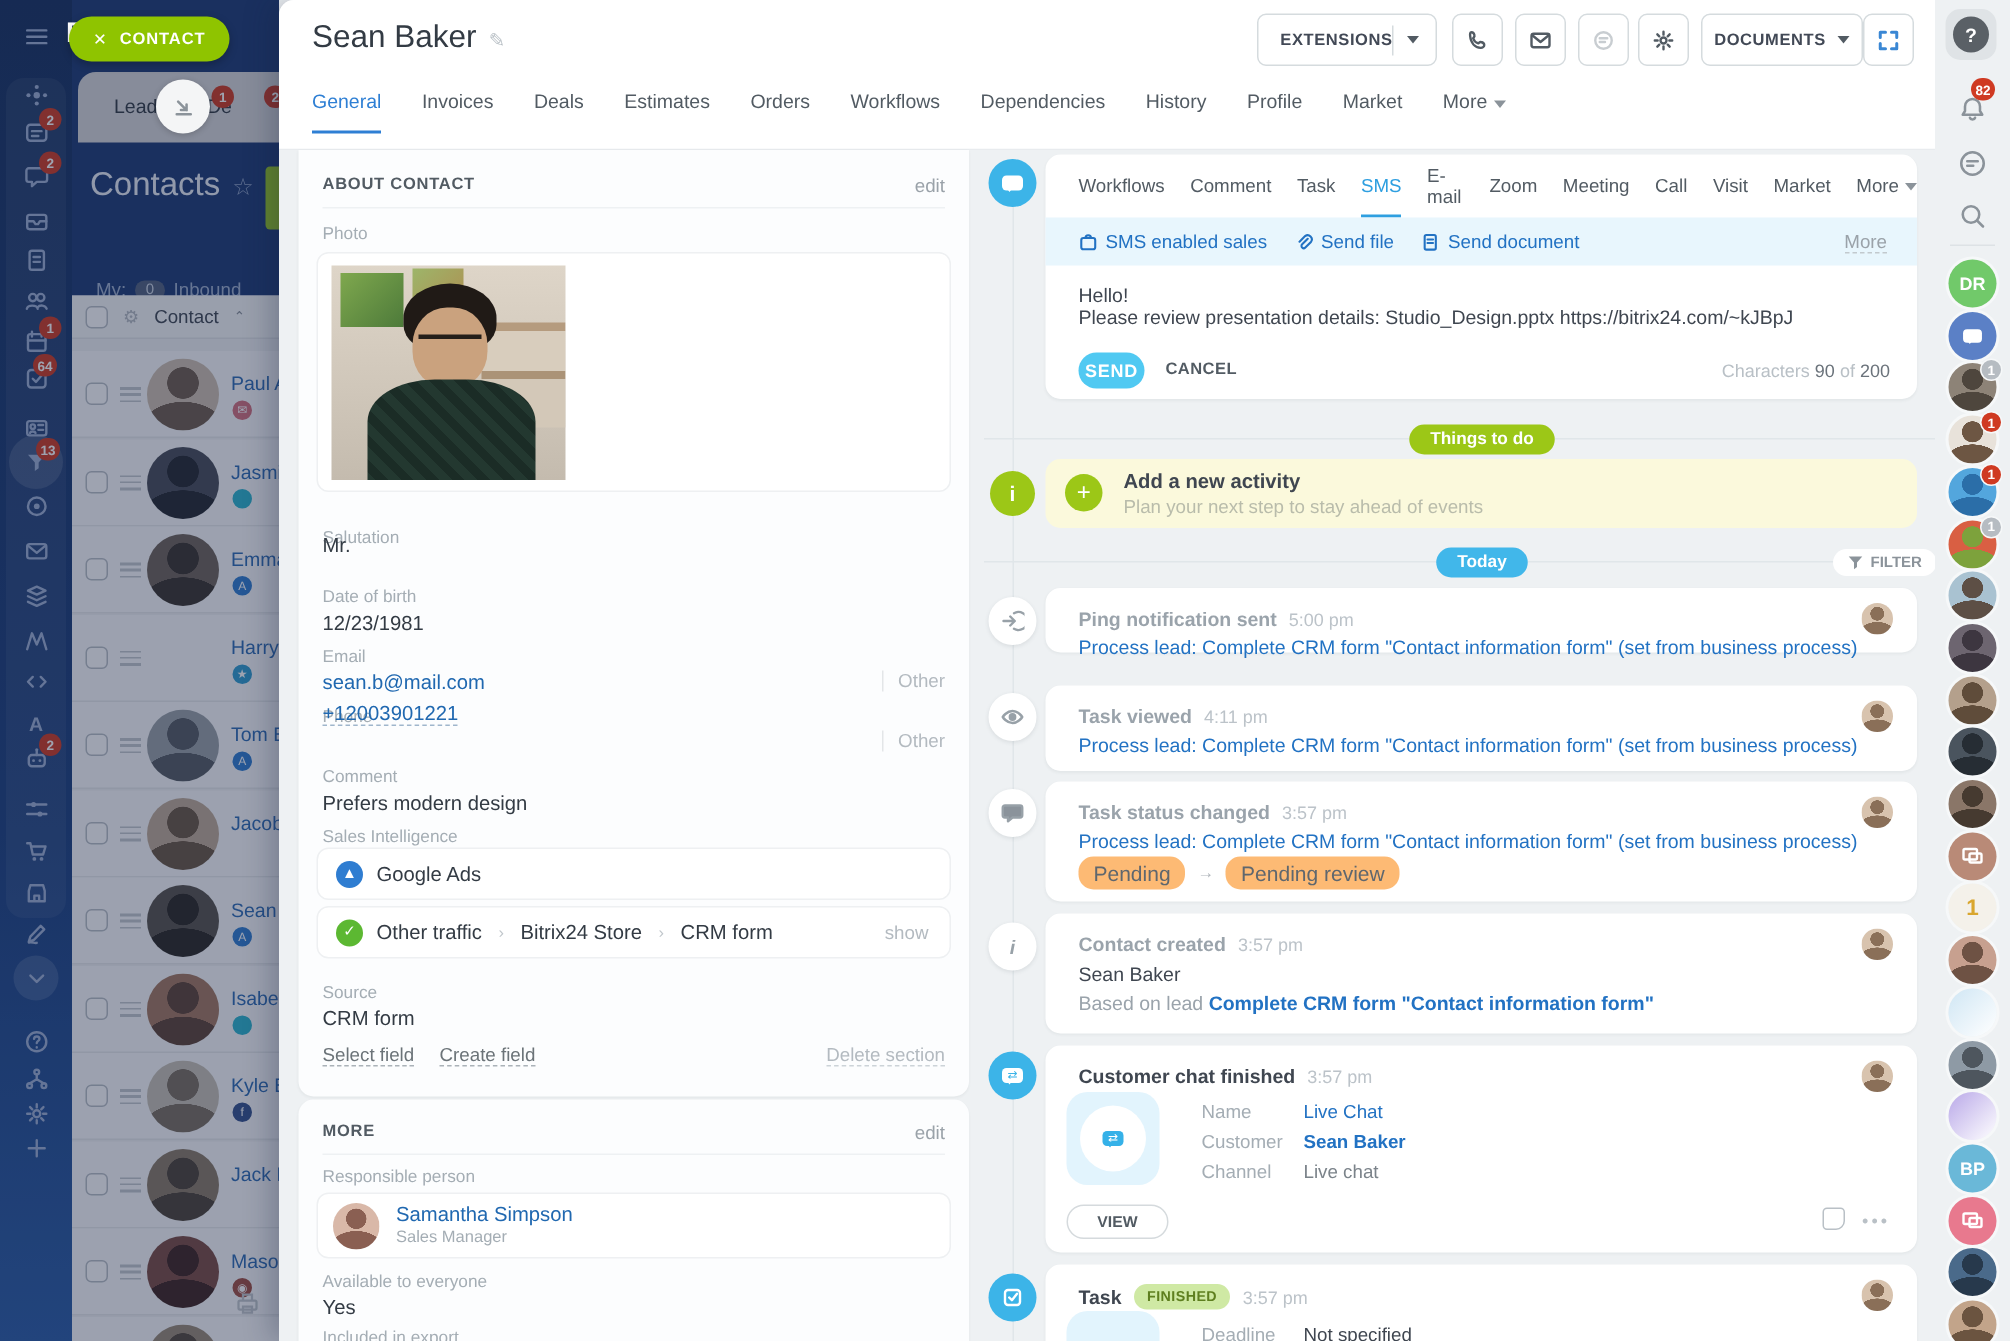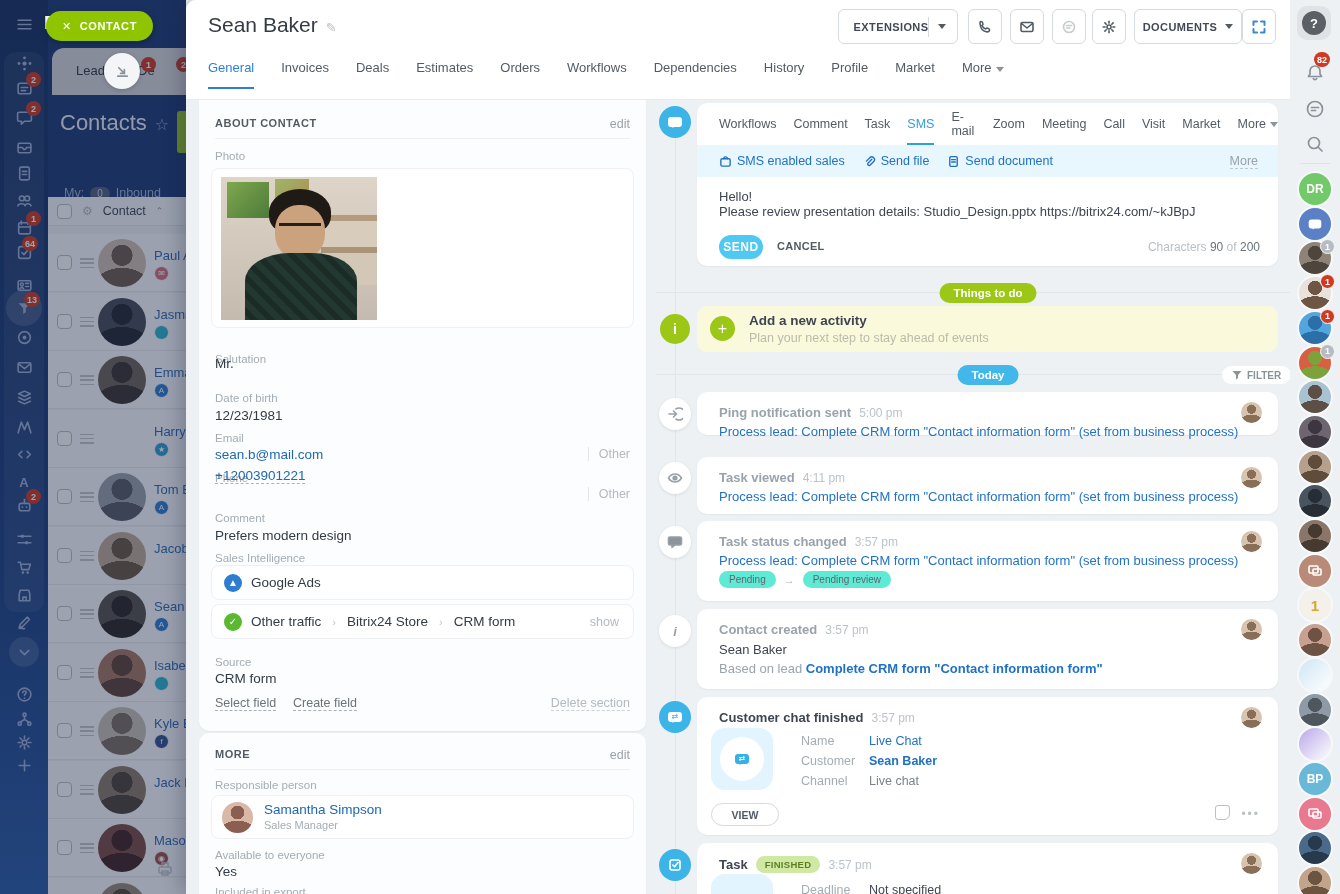--- a/index.html
+++ b/index.html
@@ -90,21 +90,21 @@
 .rail-ico svg{width:16px;height:16px;fill:none;stroke:currentColor;stroke-width:1.6;stroke-linecap:round;stroke-linejoin:round}
 .bubble{position:relative;width:14px;height:10px;border-radius:3px;background:currentColor}
 .bubble:after{content:"";position:absolute;left:2px;bottom:-4px;border:3px solid transparent;border-top-color:inherit;border-top:4px solid}
 .wbubble{background:#fff}.wbubble:after{border-top-color:#fff}
 .tl-card{position:absolute;left:511px;width:581px;background:#fff;border-radius:10px;box-shadow:0 1px 2px rgba(50,60,70,.06)}
 .tl-title{position:absolute;left:22px;top:13px;font-size:13px;font-weight:bold;color:#9aa3ab;display:flex;align-items:center;gap:8px}
 .tl-title.dark{color:#3f4650}
 .tl-time{font-size:12px;font-weight:normal;color:#bcc3c9}
 .tl-link{position:absolute;left:22px;font-size:13px;color:#2272c3}
 .tl-ava{position:absolute;right:16px;top:10px;width:21px;height:21px}
-.spill{display:inline-block;background:#5eead4;color:#5f676e;font-size:10px;border-radius:10px;padding:3px 10px}
+.spill{display:inline-block;background:#fdba74;color:#5f676e;font-size:14px;border-radius:10px;padding:3px 10px}
 .fin-pill{background:#cfe9a4;color:#5e7f1f;font-size:9.5px;font-weight:bold;border-radius:9px;padding:3px 9px;letter-spacing:.3px}
 .center-pill{position:absolute;transform:translateX(-50%);left:802px;color:#fff;font-size:11.5px;font-weight:bold;border-radius:13px;padding:4px 14px;z-index:2}
 .hline{position:absolute;left:470px;width:634px;height:1px;background:#e0e6e9}
 
 #composer{position:absolute;left:511px;top:103px;width:581px;height:163px;background:#fff;border-radius:10px;box-shadow:0 1px 2px rgba(50,60,70,.06)}
 #ctabs{position:absolute;left:22px;top:0;height:42px;display:flex;gap:17px;align-items:center;font-size:12.5px;color:#525b63}
 #ctabs .tab{height:42px;display:flex;align-items:center}
 #ctabs .tab.active{color:#2e9fe0;box-shadow:inset 0 -2px 0 #2e9fe0}
 #ctool{position:absolute;left:0;top:42px;width:581px;height:32px;background:#e8f6fd;display:flex;align-items:center;gap:18px;padding-left:22px;font-size:12.5px;color:#2272c3}
 #ctool .ti{display:flex;align-items:center;gap:5px}

